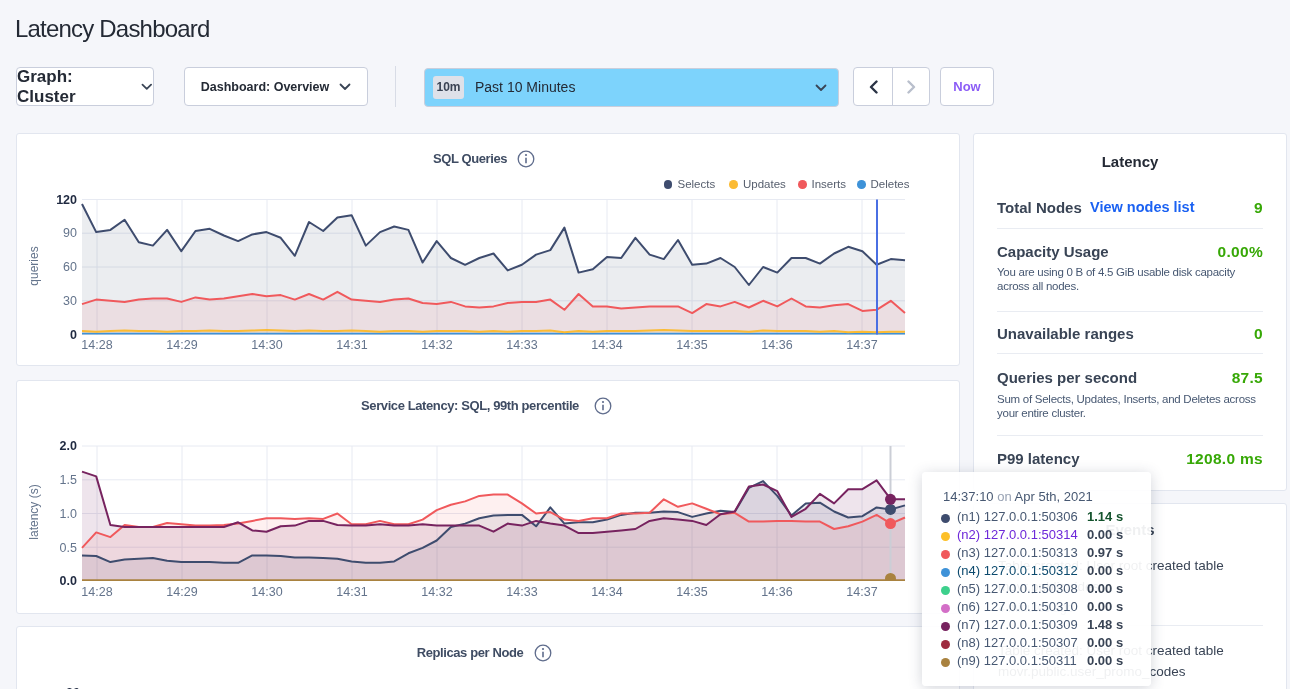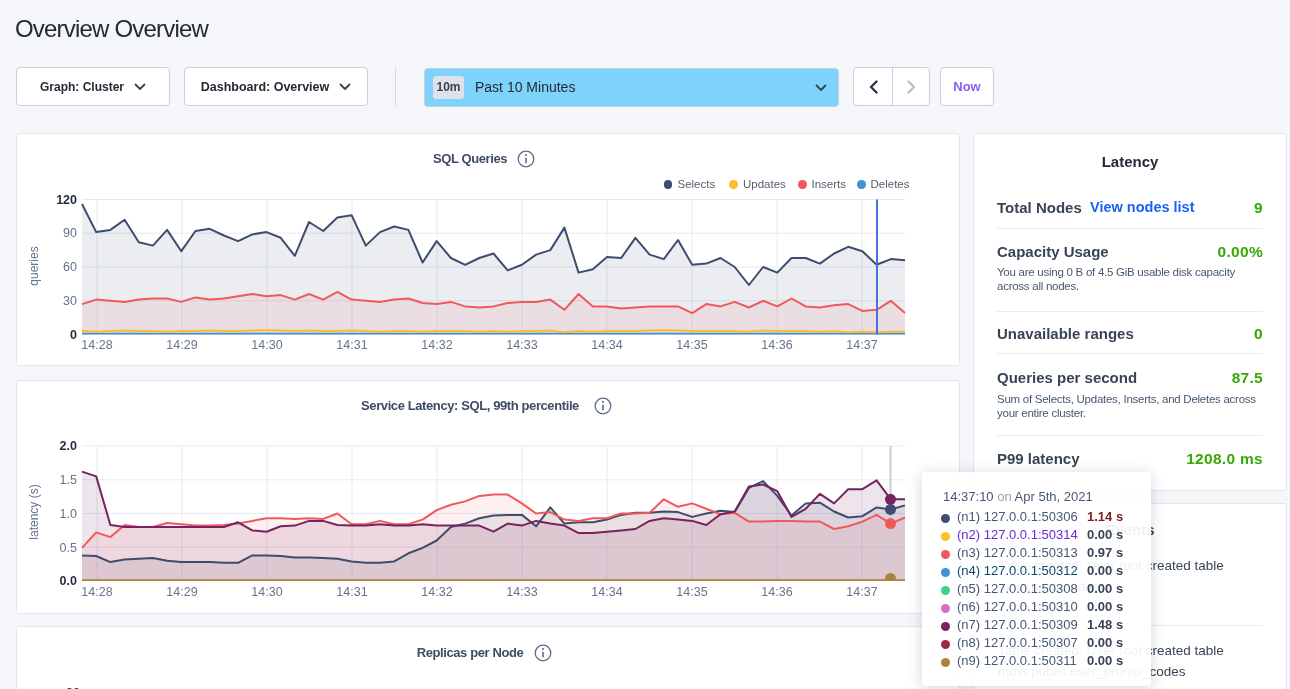--- a/index.html
+++ b/index.html
@@ -4,23 +4,23 @@
 html,body { width:1290px; height:689px; background:#F5F6FA; font-family:"Liberation Sans",sans-serif; position:relative; overflow:hidden; color:#242A35; }
 .card { position:absolute; background:#fff; border:1px solid #E2E6EF; border-radius:3px; }
 .btn { position:absolute; background:#fff; border:1px solid #C9CEDC; border-radius:4px; display:flex; align-items:center; justify-content:center; font-weight:bold; color:#242A35; }
 .ctitle { position:absolute; transform:translateX(-50%); font-size:13px; letter-spacing:-0.4px; font-weight:bold; color:#3F4C63; white-space:nowrap; }
 .shead { position:absolute; font-size:15px; font-weight:bold; color:#394455; letter-spacing:0; white-space:nowrap; }
 .sval { position:absolute; left:997px; width:266px; text-align:right; font-size:15.5px; font-weight:bold; color:#37A806; letter-spacing:0.3px; }
 .sdesc { position:absolute; font-size:11.5px; color:#475872; line-height:14px; letter-spacing:-0.26px; }
 .evline { position:absolute; font-size:13.5px; color:#394455; white-space:nowrap; }
 </style></head>
 <body>
-<div style="position:absolute;left:15px;top:15px;font-size:24px;letter-spacing:-0.8px;color:#242A35">Overview Overview</div>
-
-<div class="btn" style="left:16px;top:67px;width:154px;height:39px;font-size:12px">Graph: Cluster<svg width="12" height="8" viewBox="0 0 12 8" style="margin-left:10px">
+<div style="position:absolute;left:15px;top:15px;font-size:24px;letter-spacing:-0.8px;color:#242A35">Latency Dashboard</div>
+
+<div class="btn" style="left:16px;top:67px;width:138px;height:39px;font-size:17px">Graph: Cluster<svg width="12" height="8" viewBox="0 0 12 8" style="margin-left:10px">
       <polyline points="1.5,1.5 6,6 10.5,1.5" fill="none" stroke="#394455" stroke-width="1.8" stroke-linecap="round" stroke-linejoin="round"></polyline>
     </svg></div>
 <div class="btn" style="left:184px;top:67px;width:184px;height:39px;font-size:12.5px">Dashboard: Overview<svg width="12" height="8" viewBox="0 0 12 8" style="margin-left:10px">
       <polyline points="1.5,1.5 6,6 10.5,1.5" fill="none" stroke="#394455" stroke-width="1.8" stroke-linecap="round" stroke-linejoin="round"></polyline>
     </svg></div>
 <div style="position:absolute;left:395px;top:66px;width:1px;height:41px;background:#D8DCE6"></div>
 
 <div style="position:absolute;left:424px;top:68px;width:415px;height:39px;background:#7dd3fc;border:1px solid #C9CEDC;border-radius:4px">
   <div style="position:absolute;left:8px;top:7px;width:31px;height:23px;background:#DEE1E9;border-radius:3px;text-align:center;line-height:23px;font-size:12px;font-weight:bold;color:#3A4354">10m</div>
   <div style="position:absolute;left:50px;top:10px;font-size:14px;font-weight:normal;color:#242A35">Past 10 Minutes</div>
@@ -194,21 +194,21 @@
 <div class="evline" style="left:998px;top:579px">movr.public.rides</div>
 <div style="position:absolute;left:998px;top:601px;font-size:12px;color:#8A93A6">4 minutes ago</div>
 <div style="position:absolute;left:997px;top:625px;width:266px;height:1px;background:#E9ECF2"></div>
 <div class="evline" style="left:998px;top:643px">Table created: User root created table</div>
 <div class="evline" style="left:998px;top:664px">movr.public.user_promo_codes</div>
 
 <div style="position:absolute;left:922px;top:472px;width:229px;height:214px;background:rgba(255,255,255,0.92);border-radius:4px;box-shadow:0 2px 14px rgba(50,60,85,0.22)">
 <div style="position:absolute;left:21px;top:17px;font-size:13px;color:#475872;white-space:nowrap">14:37:10 <span style="color:#97A1B3">on</span> Apr 5th, 2021</div>
 <div style="position:absolute;left:19px;top:42px;width:9px;height:9px;border-radius:50%;background:#3E4C6E"></div>
     <div style="position:absolute;left:35px;top:37px;font-size:13px;color:#475872">(n1) 127.0.0.1:50306</div>
-    <div style="position:absolute;left:165px;top:37px;font-size:13px;font-weight:bold;color:#7f1d1d">1.14 s</div>
+    <div style="position:absolute;left:165px;top:37px;font-size:13px;font-weight:bold;color:#14532d">1.14 s</div>
 <div style="position:absolute;left:19px;top:60px;width:9px;height:9px;border-radius:50%;background:#FDC028"></div>
     <div style="position:absolute;left:35px;top:55px;font-size:13px;color:#6d28d9">(n2) 127.0.0.1:50314</div>
     <div style="position:absolute;left:165px;top:55px;font-size:13px;font-weight:bold;color:#394455">0.00 s</div>
 <div style="position:absolute;left:19px;top:78px;width:9px;height:9px;border-radius:50%;background:#F0595C"></div>
     <div style="position:absolute;left:35px;top:73px;font-size:13px;color:#475872">(n3) 127.0.0.1:50313</div>
     <div style="position:absolute;left:165px;top:73px;font-size:13px;font-weight:bold;color:#394455">0.97 s</div>
 <div style="position:absolute;left:19px;top:96px;width:9px;height:9px;border-radius:50%;background:#3E92D8"></div>
     <div style="position:absolute;left:35px;top:91px;font-size:13px;color:#0c4a6e">(n4) 127.0.0.1:50312</div>
     <div style="position:absolute;left:165px;top:91px;font-size:13px;font-weight:bold;color:#394455">0.00 s</div>
 <div style="position:absolute;left:19px;top:114px;width:9px;height:9px;border-radius:50%;background:#3DD08C"></div>

